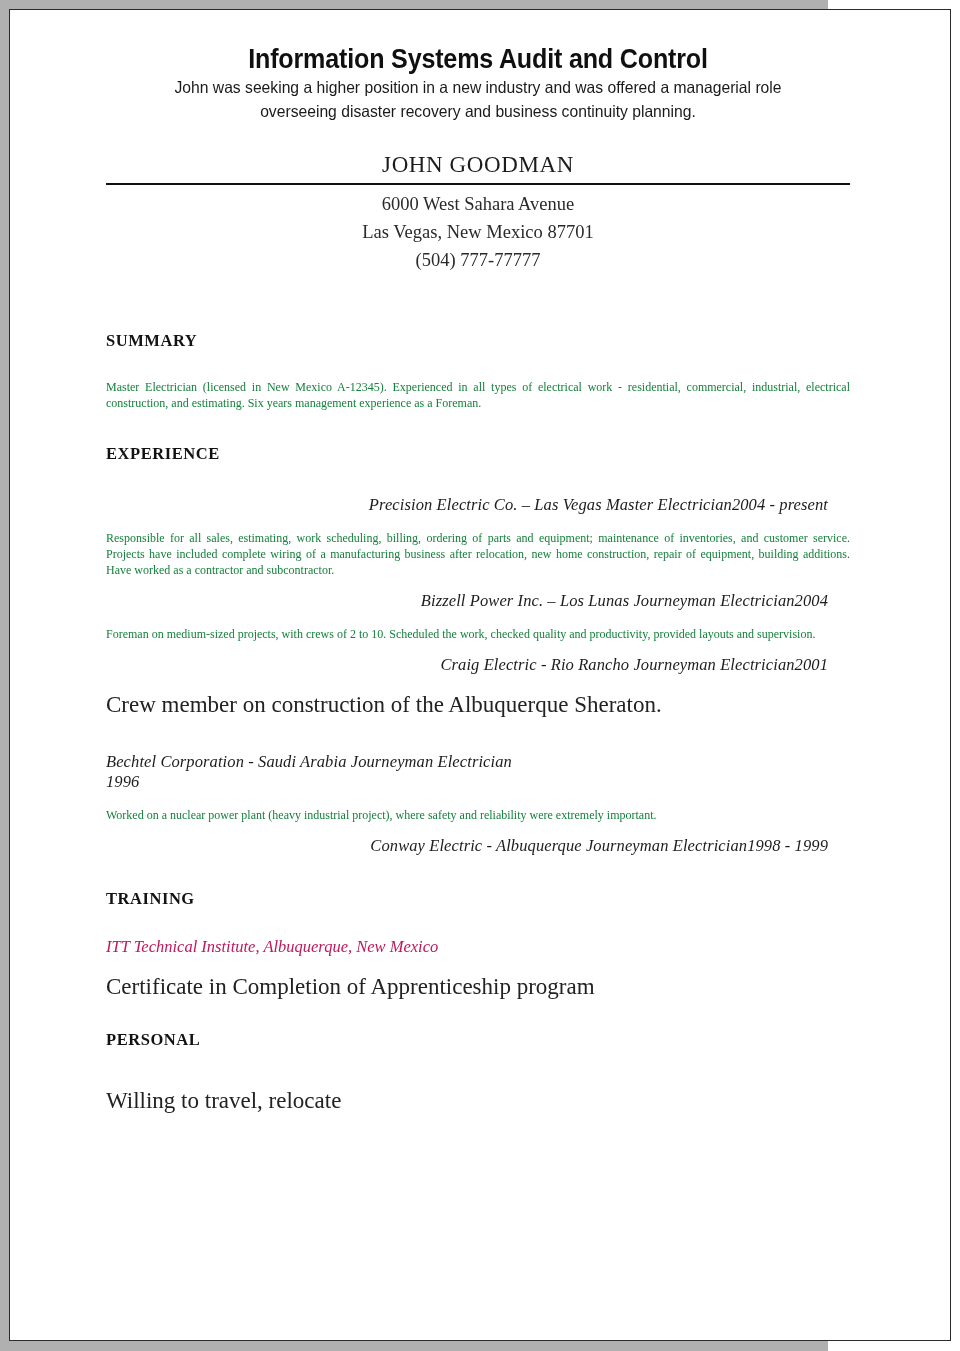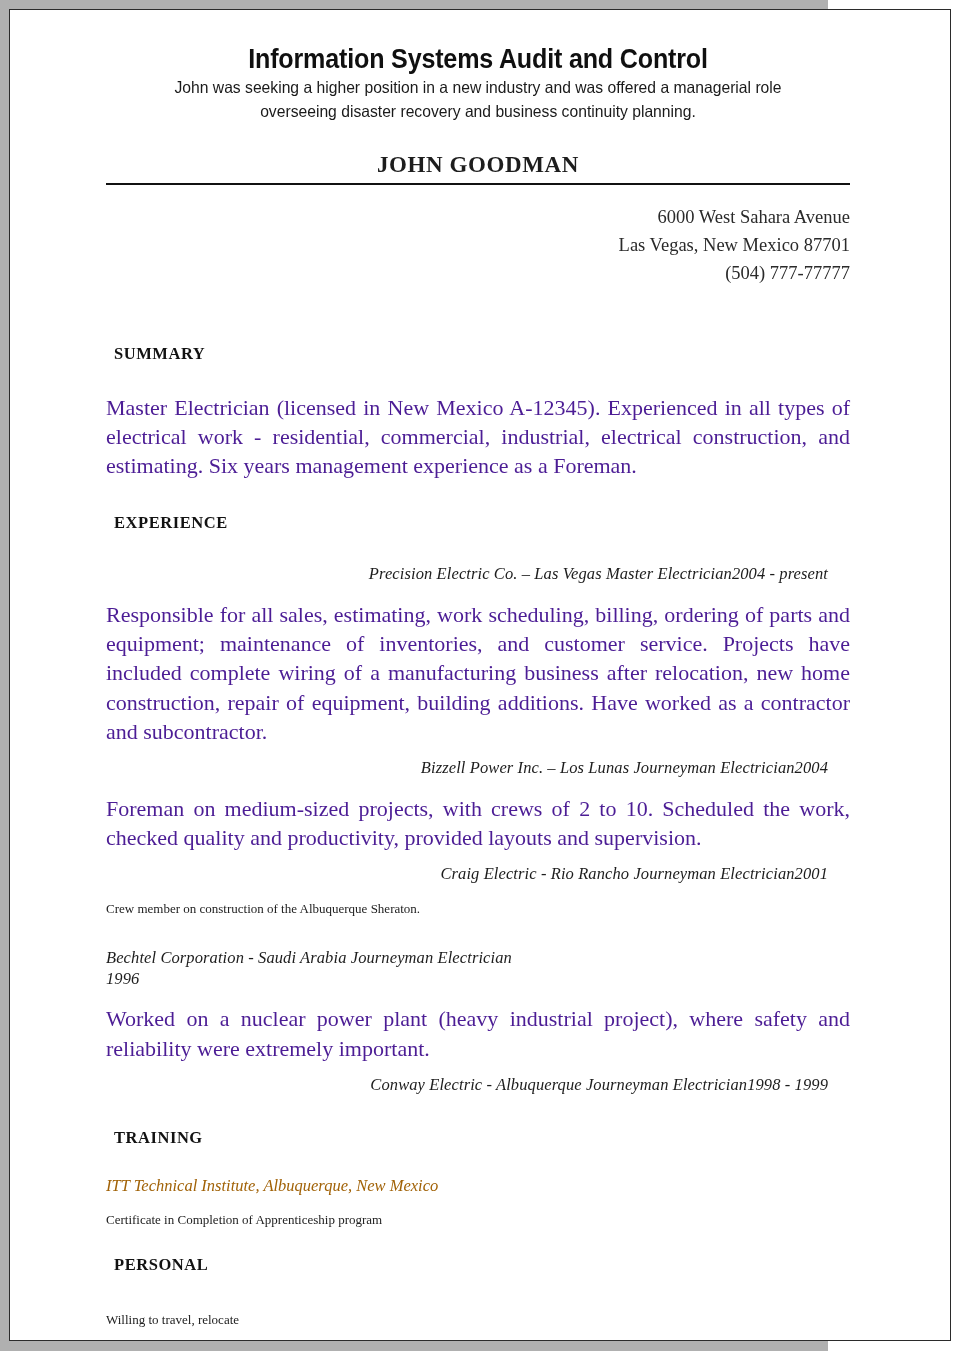--- a/index.html
+++ b/index.html
@@ -68,61 +68,61 @@
     margin: 0;
     padding: 0 14px;
     transform: scaleX(0.95);
     transform-origin: center top;
   }
 
   
   .cand-name {
     text-align: center;
     font-size: 23px;
-    font-weight: bold;
+    font-weight: normal;
     letter-spacing: 0.6px;
     color: #1d1d1d;
     margin: 30px 0 0 0;
     line-height: 1.05;
   }
   .name-rule {
     height: 0;
     border-top: 2.4px solid #111111;
     margin: 6px 0 0 0;
     width: 100%;
   }
   .contact-lines {
-    text-align: right;
+    text-align: center;
     font-size: 18.5px;
     line-height: 1.52;
     color: #2a2a2a;
-    margin-top: 18px;
+    margin-top: 5px;
   }
   .contact-lines div { white-space: nowrap; }
 
   
   .section-heading {
     font-size: 16.5px;
     font-weight: bold;
     letter-spacing: 0.55px;
     color: #121212;
-    margin: 8px;
+    margin: 0;
   }
 
   
   .body-par {
-    font-size: 22px;
+    font-size: 12px;
     line-height: 1.33;
     text-align: justify;
     text-justify: inter-word;
-    color: #4c1d95;
+    color: #15803d;
     margin: 0;
   }
   .body-par-left {
-    font-size: 13px;
+    font-size: 23px;
     line-height: 1.33;
     text-align: left;
     color: #222222;
     margin: 0;
   }
 
   
   .entry-head {
     display: flex;
     align-items: baseline;
@@ -154,21 +154,21 @@
   .sp-train-school   { margin-top: 28px; }
   .sp-train-cert     { margin-top: 15px; }
   .sp-personal-head  { margin-top: 27px; }
   .sp-personal-1     { margin-top: 36px; }
   .sp-personal-2     { margin-top: 22px; }
   .tight-desc        { margin-top: 3px; }
 
   .train-school {
     font-style: italic;
     font-size: 16.5px;
-    color: #a16207;
+    color: #be185d;
     line-height: 1.25;
   }
 </style>
 </head>
 <body>
 
 <div id="page-frame">
   <div id="page-sheet">
     <div id="content">
 

